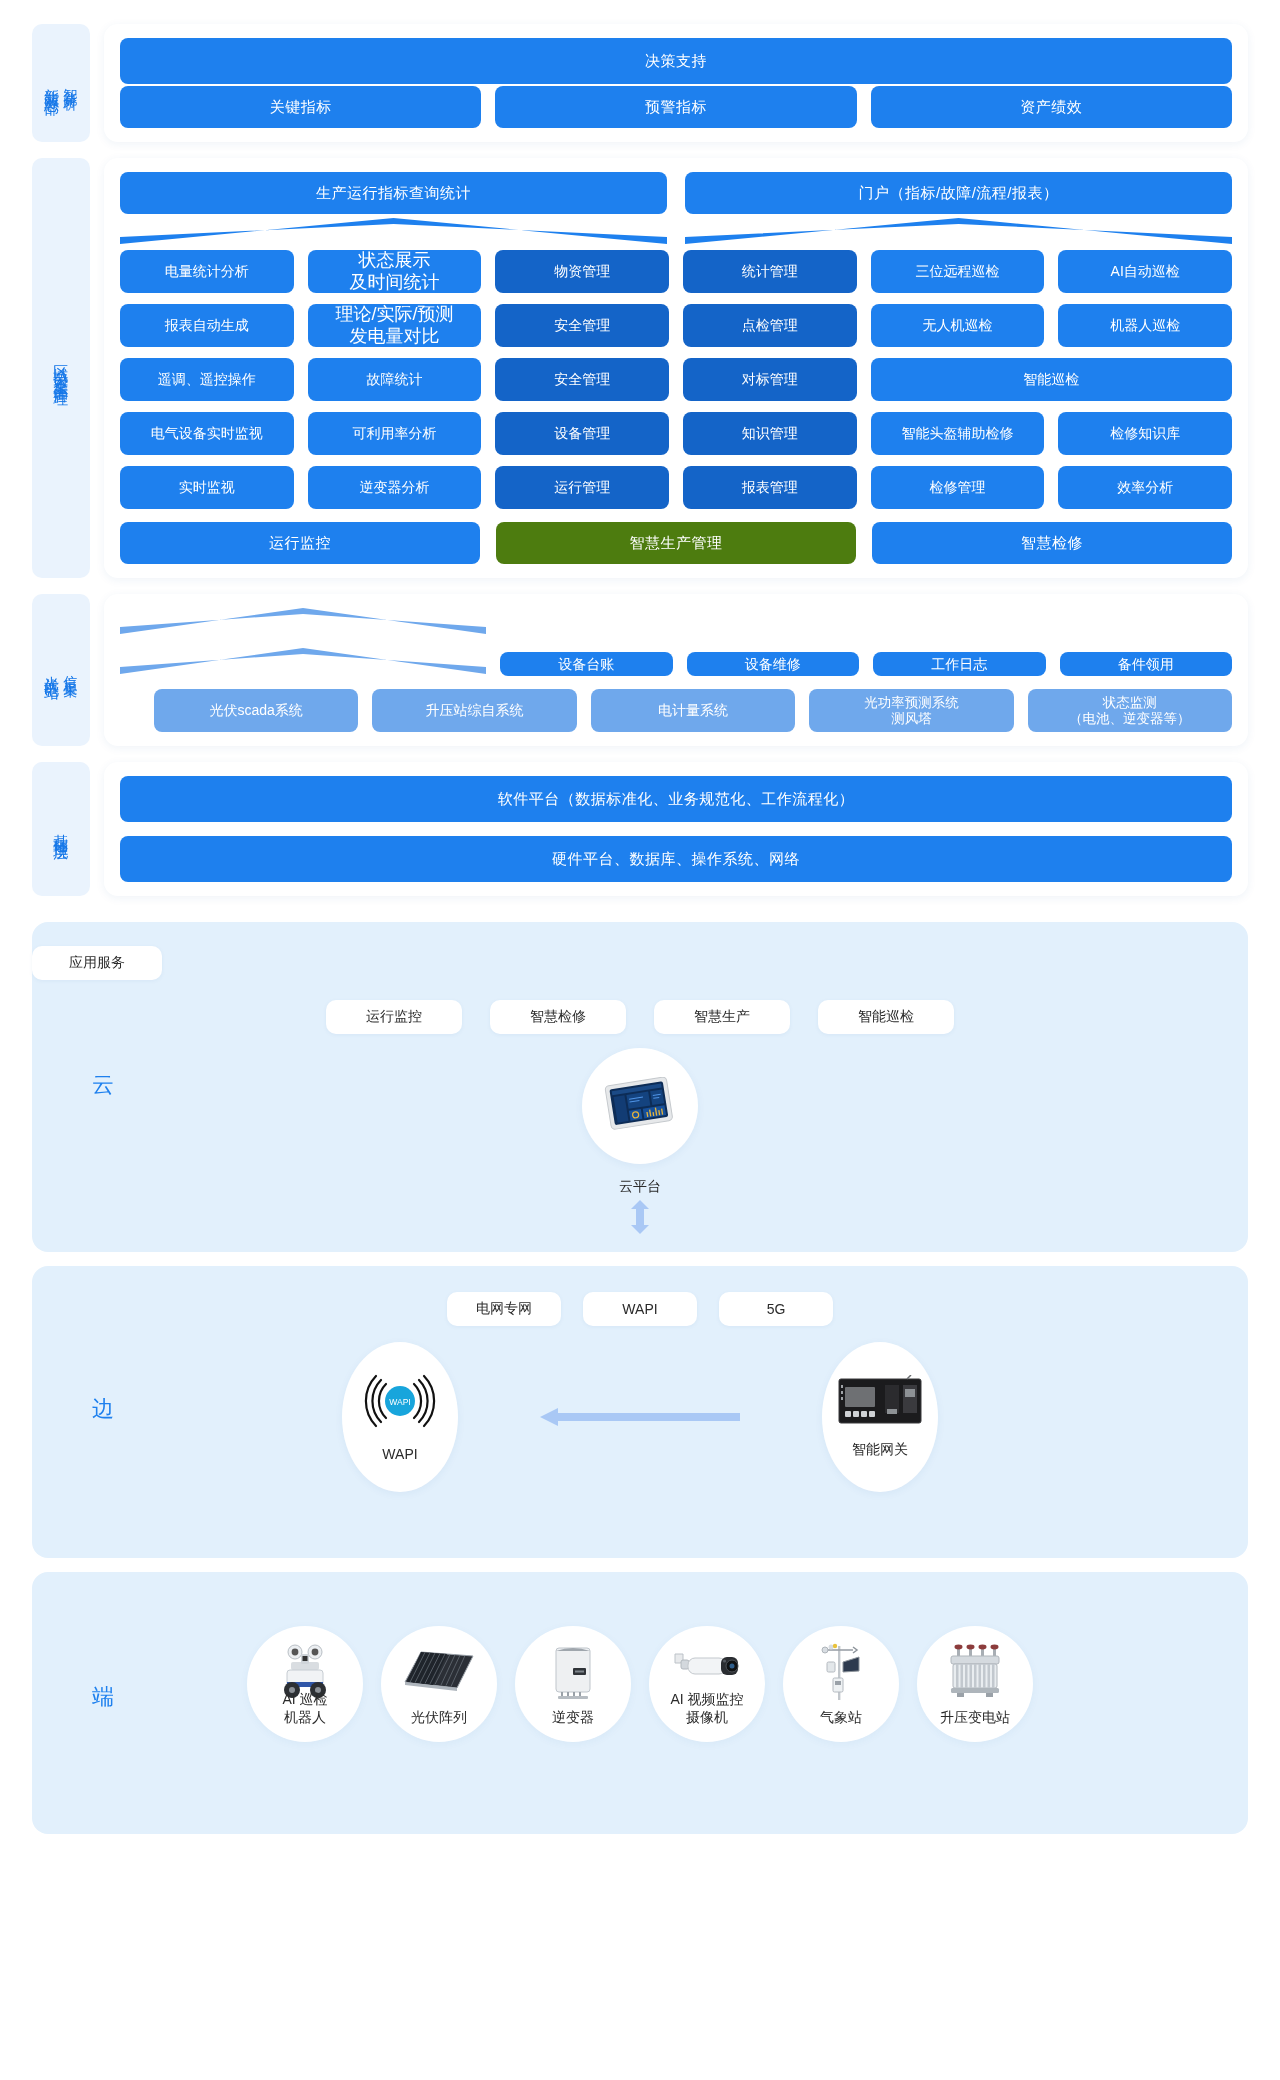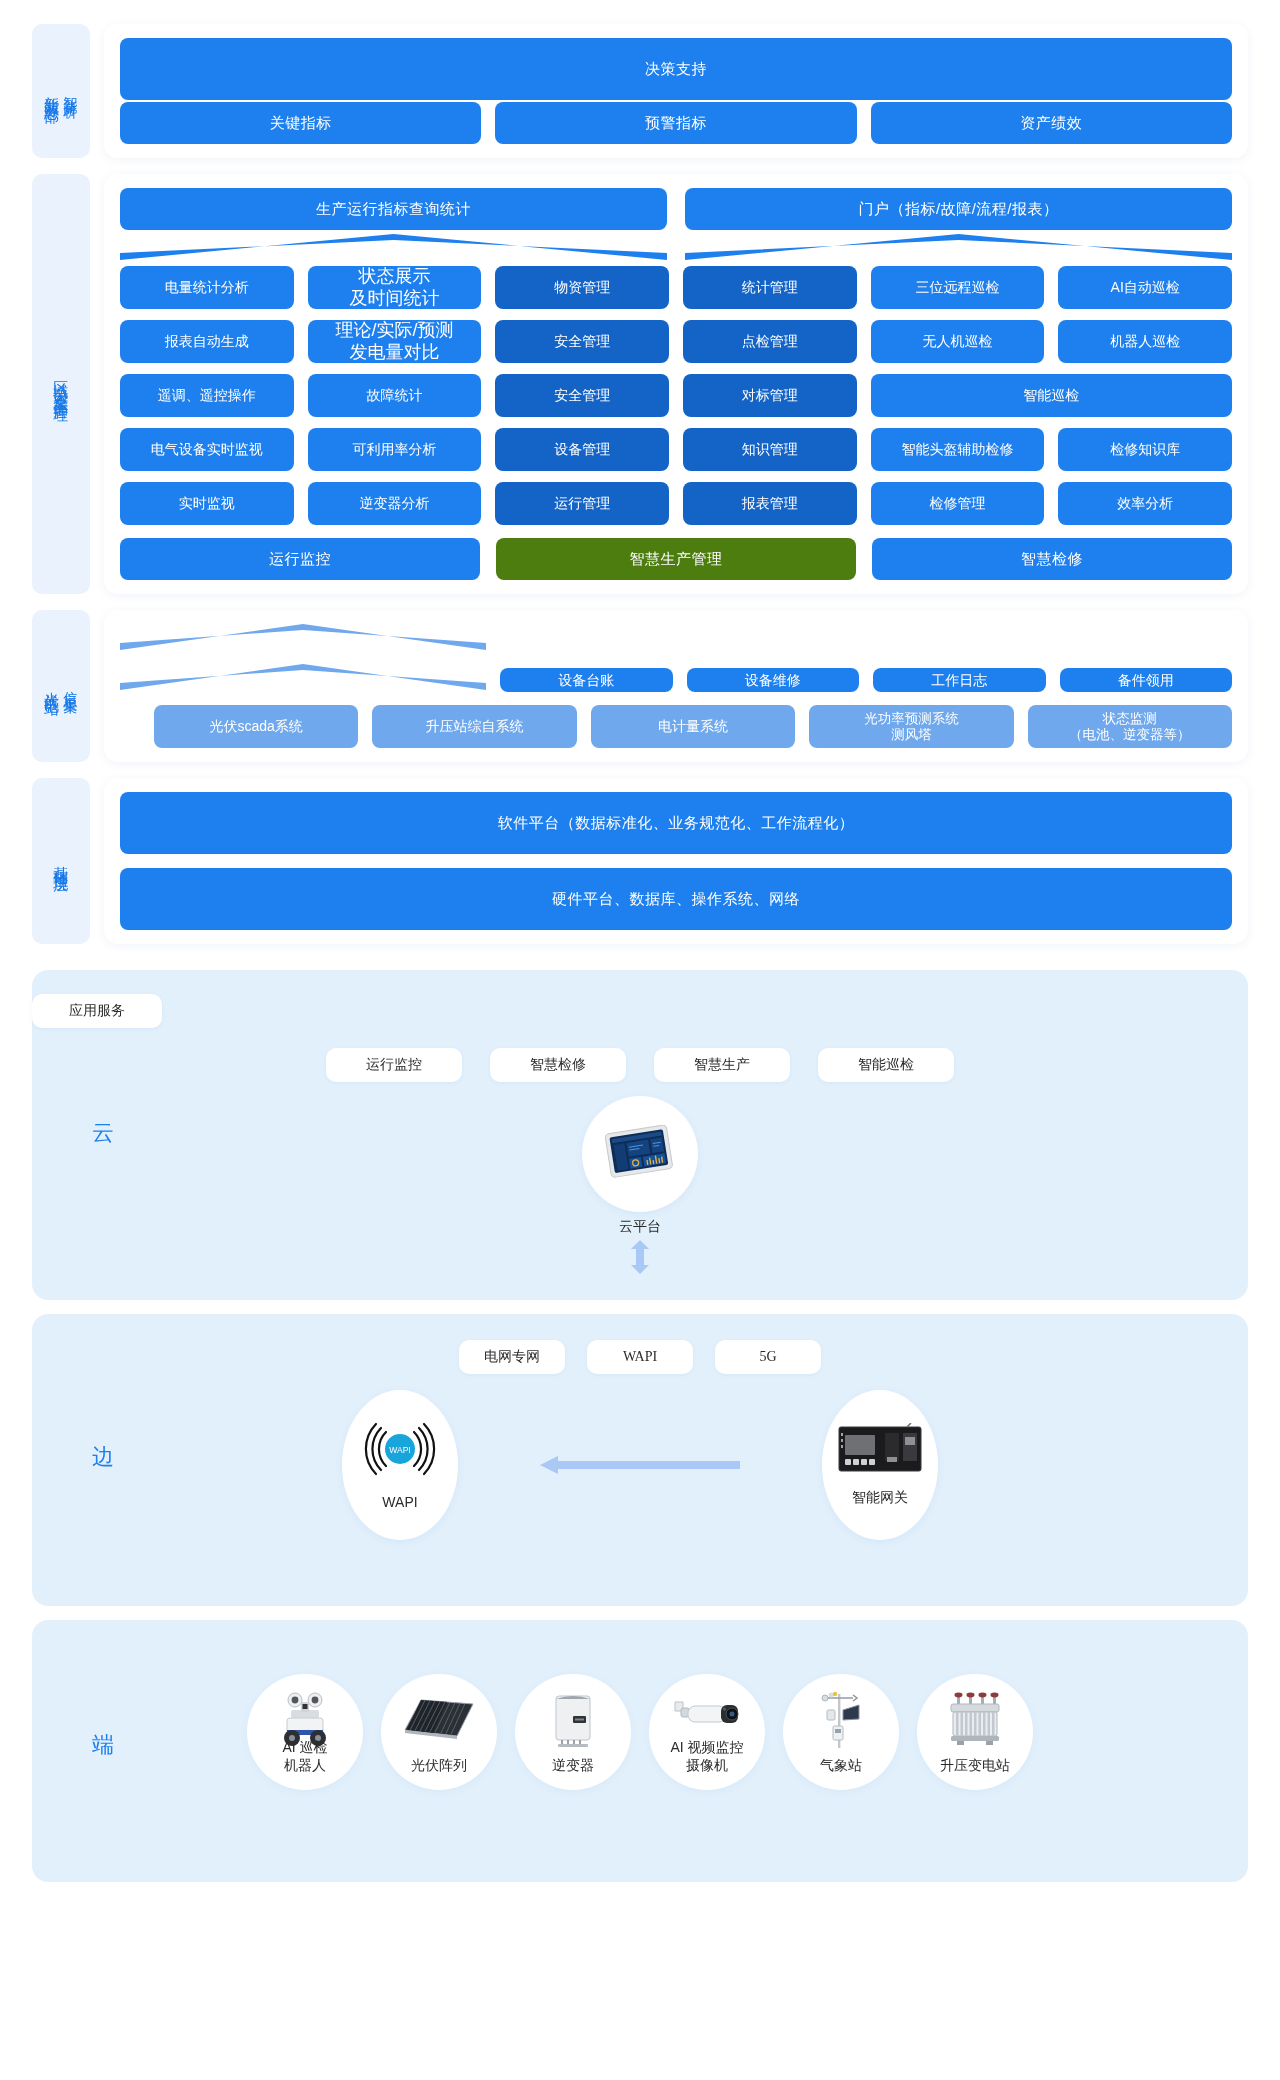--- a/index.html
+++ b/index.html
@@ -55,21 +55,21 @@
     background:#1E80EE;
     color:#fff;
     border-radius:8px;
     height:42px;
     display:flex;
     align-items:center;
     justify-content:center;
     font-size:15px;
     letter-spacing:.5px;
   }
-  .bar.tall { height:62px; }
+  .bar.tall { height:46px; }
   .row3 { display:flex; gap:14px; margin-top:2px; }
   .row3 > .bar { flex:1; }
 
   
   .s2-head { display:flex; gap:18px; }
   .s2-head .bar { flex:1; }
   .s2-arrows { display:flex; gap:18px; margin:4px 0 6px 0; height:26px; }
   .s2-arrows .arw { flex:1; }
   .funnel {
     width:100%; height:26px; display:block;
@@ -157,29 +157,29 @@
     display:flex;align-items:center;justify-content:center;
     box-shadow:0 2px 8px rgba(40,90,160,.06);
   }
   .node-oval {
     width:116px;height:150px;border-radius:50%;
     background:#fff;
     display:flex;flex-direction:column;align-items:center;justify-content:center;
     box-shadow:0 2px 8px rgba(40,90,160,.06);
   }
   .node-label { font-size:14px; color:#2b2b2b; text-align:center; line-height:1.25; }
-  .cloud-node .node-label { margin-top:6px; }
+  .cloud-node .node-label { margin-top:14px; }
 
   .connector { display:flex; justify-content:center; }
 
   
   .edge { height:292px; }
   .edge .zone-label { top:128px; }
   .edge-pills { display:flex; justify-content:center; gap:22px; padding-top:26px; }
-  .edge-pills .pill { width:106px;font-family:Liberation Serif, serif; }
+  .edge-pills .pill { width:114px; }
   .edge-nodes { display:flex; justify-content:center; gap:0; margin-top:16px; position:relative; }
   .edge-node-slot { width:250px; display:flex; justify-content:center; }
   .edge-arrow { width:230px; display:flex; align-items:center; justify-content:center; }
 
   
   .device { height:262px; }
   .device .zone-label { top:110px; }
   .dev-row { display:flex; justify-content:center; gap:18px; padding-top:54px; }
   .dev {
     width:116px; display:flex; flex-direction:column; align-items:center;

